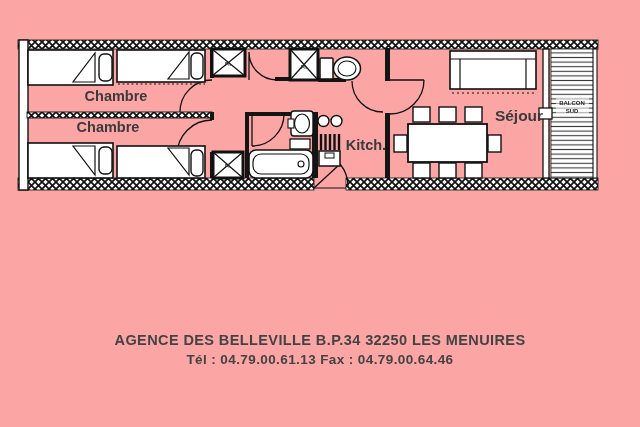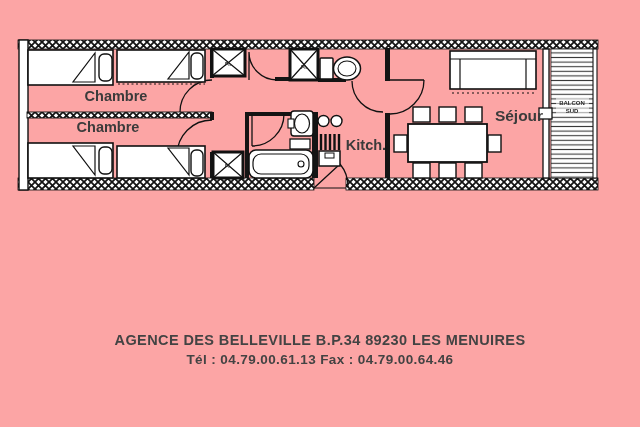--- a/index.html
+++ b/index.html
@@ -171,17 +171,17 @@
 
     <g>
       <text x="116" y="101" text-anchor="middle" font-size="14.5" class="room-label">Chambre</text>
       <text x="108" y="132" text-anchor="middle" font-size="14.5" class="room-label">Chambre</text>
       <text x="366" y="150" text-anchor="middle" font-size="14.5" class="room-label">Kitch.</text>
       <text x="519" y="121" text-anchor="middle" font-size="15.5" class="room-label">Séjour</text>
     </g>
   </svg>
 
   <div class="footer">
-    <div class="l1">AGENCE DES BELLEVILLE B.P.34 89230 LES MENUIRES</div>
+    <div class="l1">AGENCE DES BELLEVILLE B.P.34 32250 LES MENUIRES</div>
     <div class="l2">Tél : 04.79.00.61.13  Fax : 04.79.00.64.46</div>
   </div>
 
 </div>
 
 </body></html>

